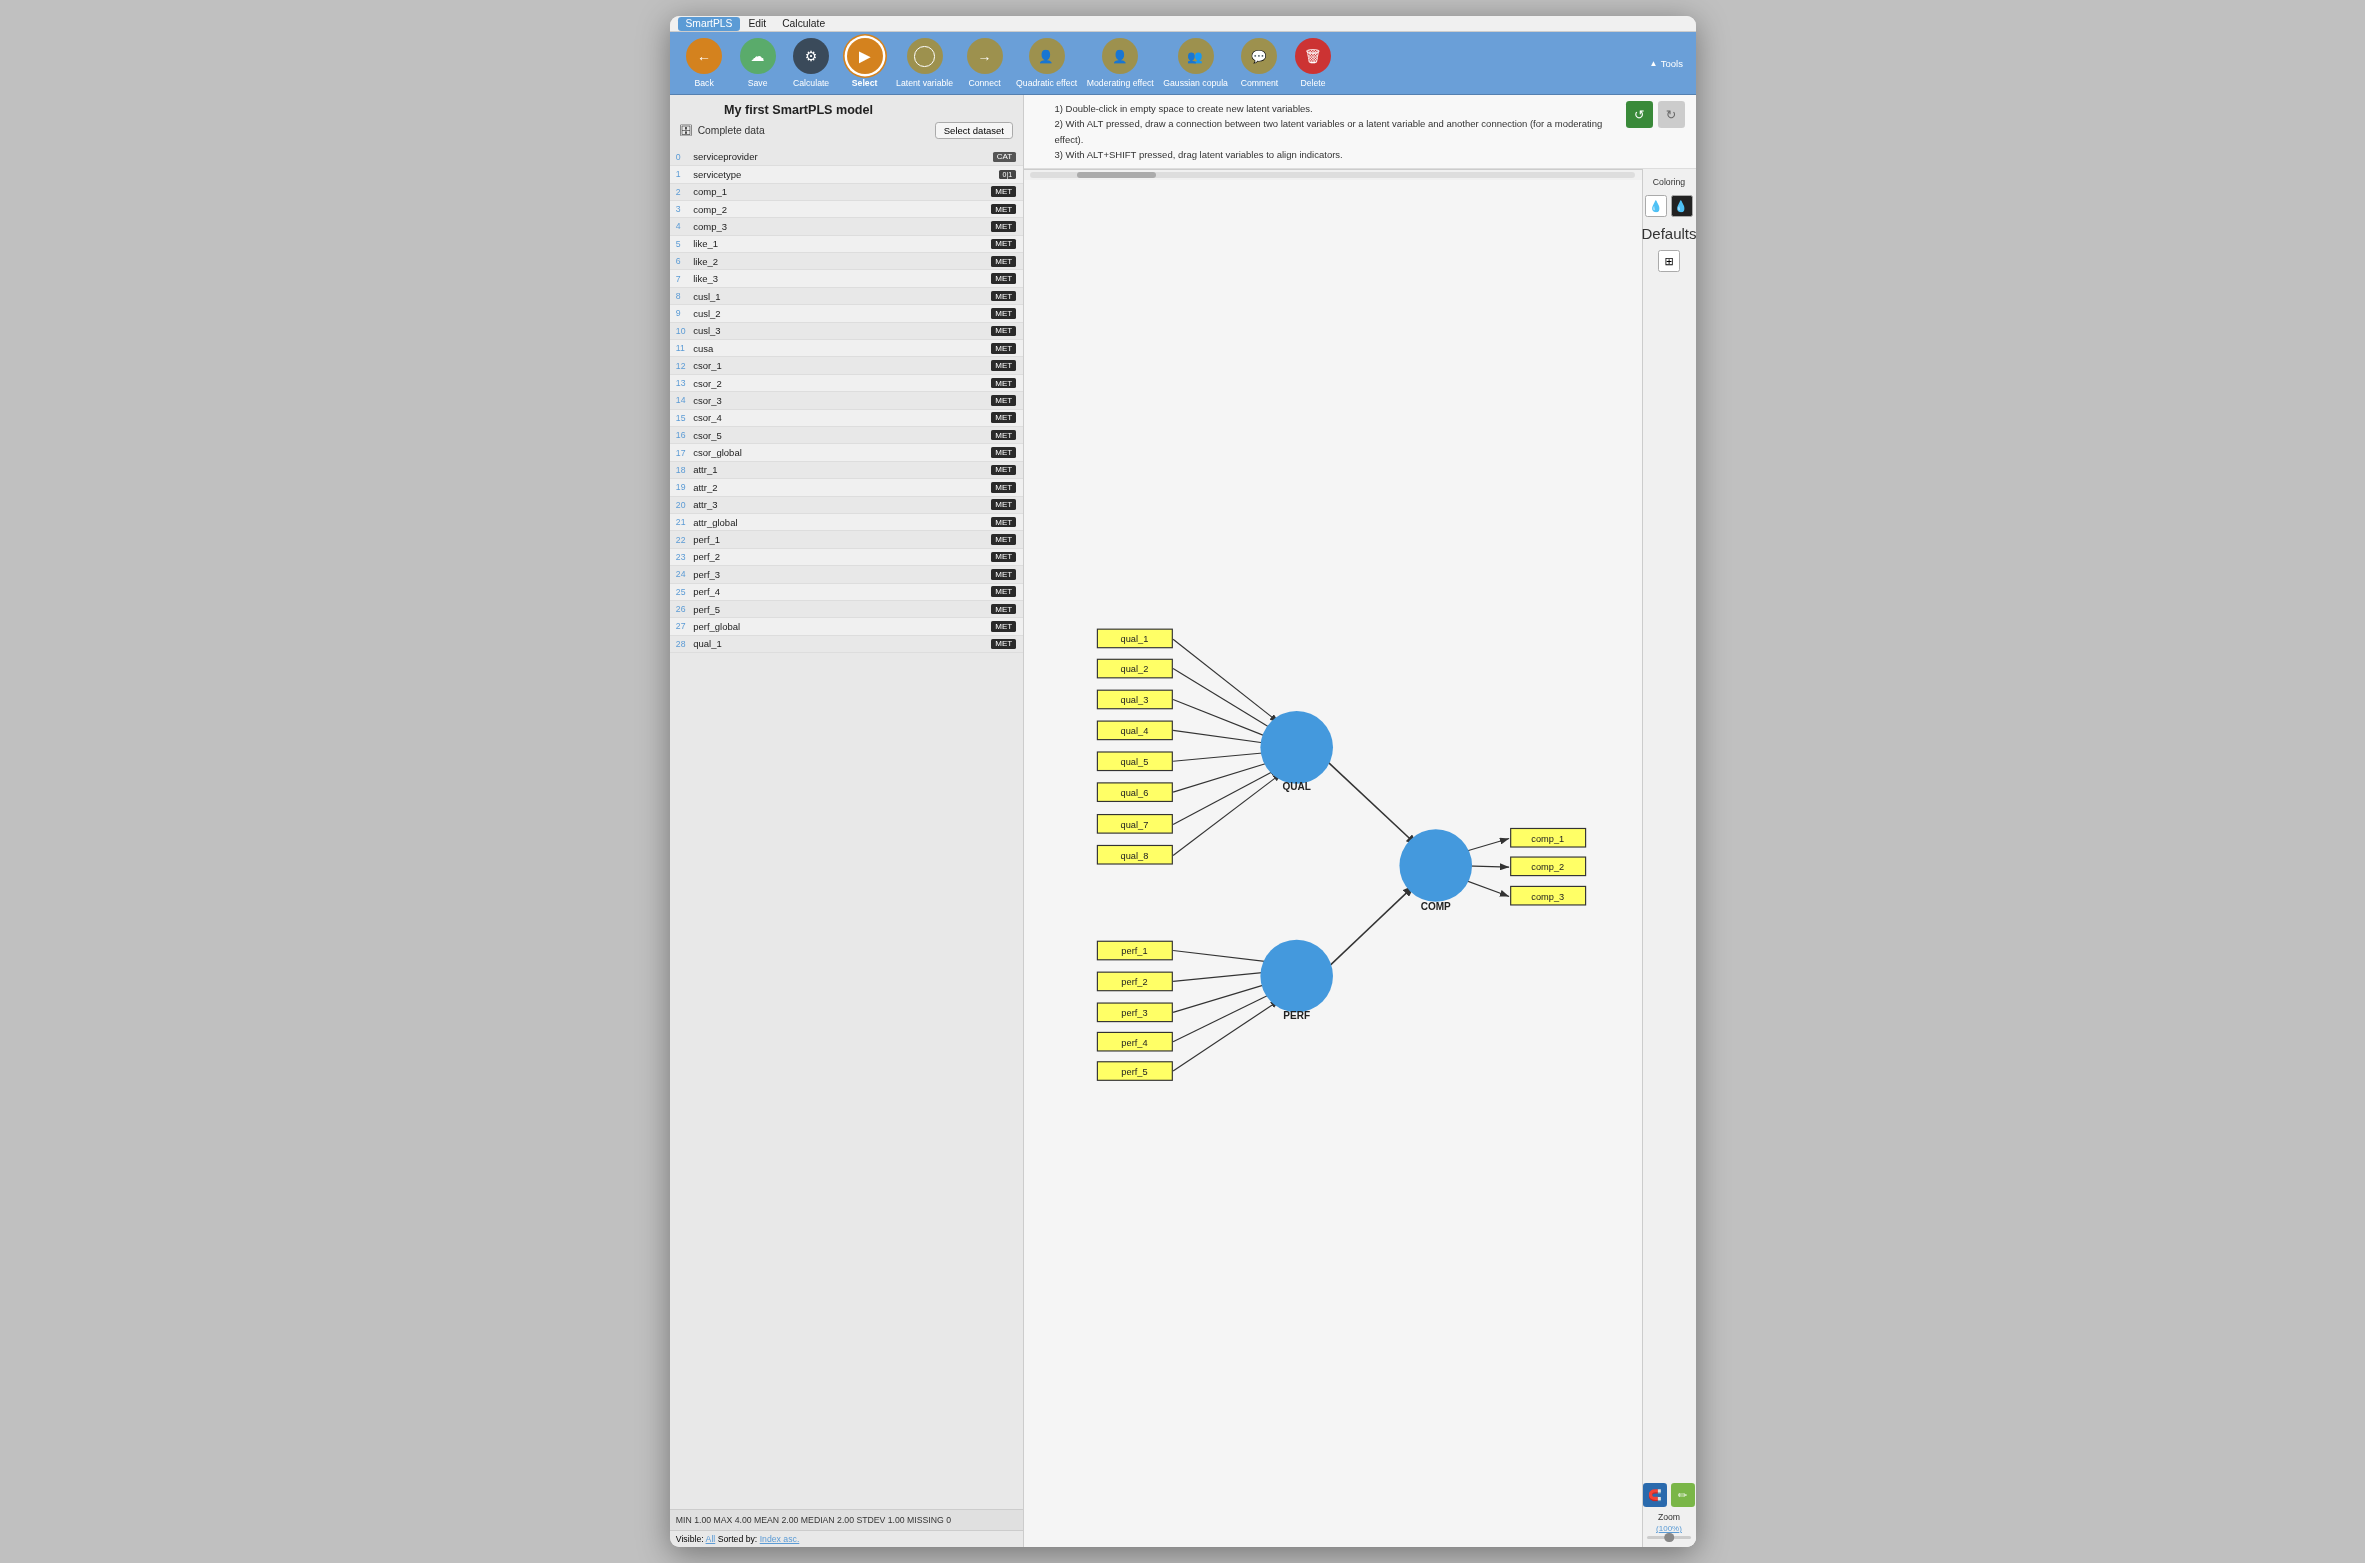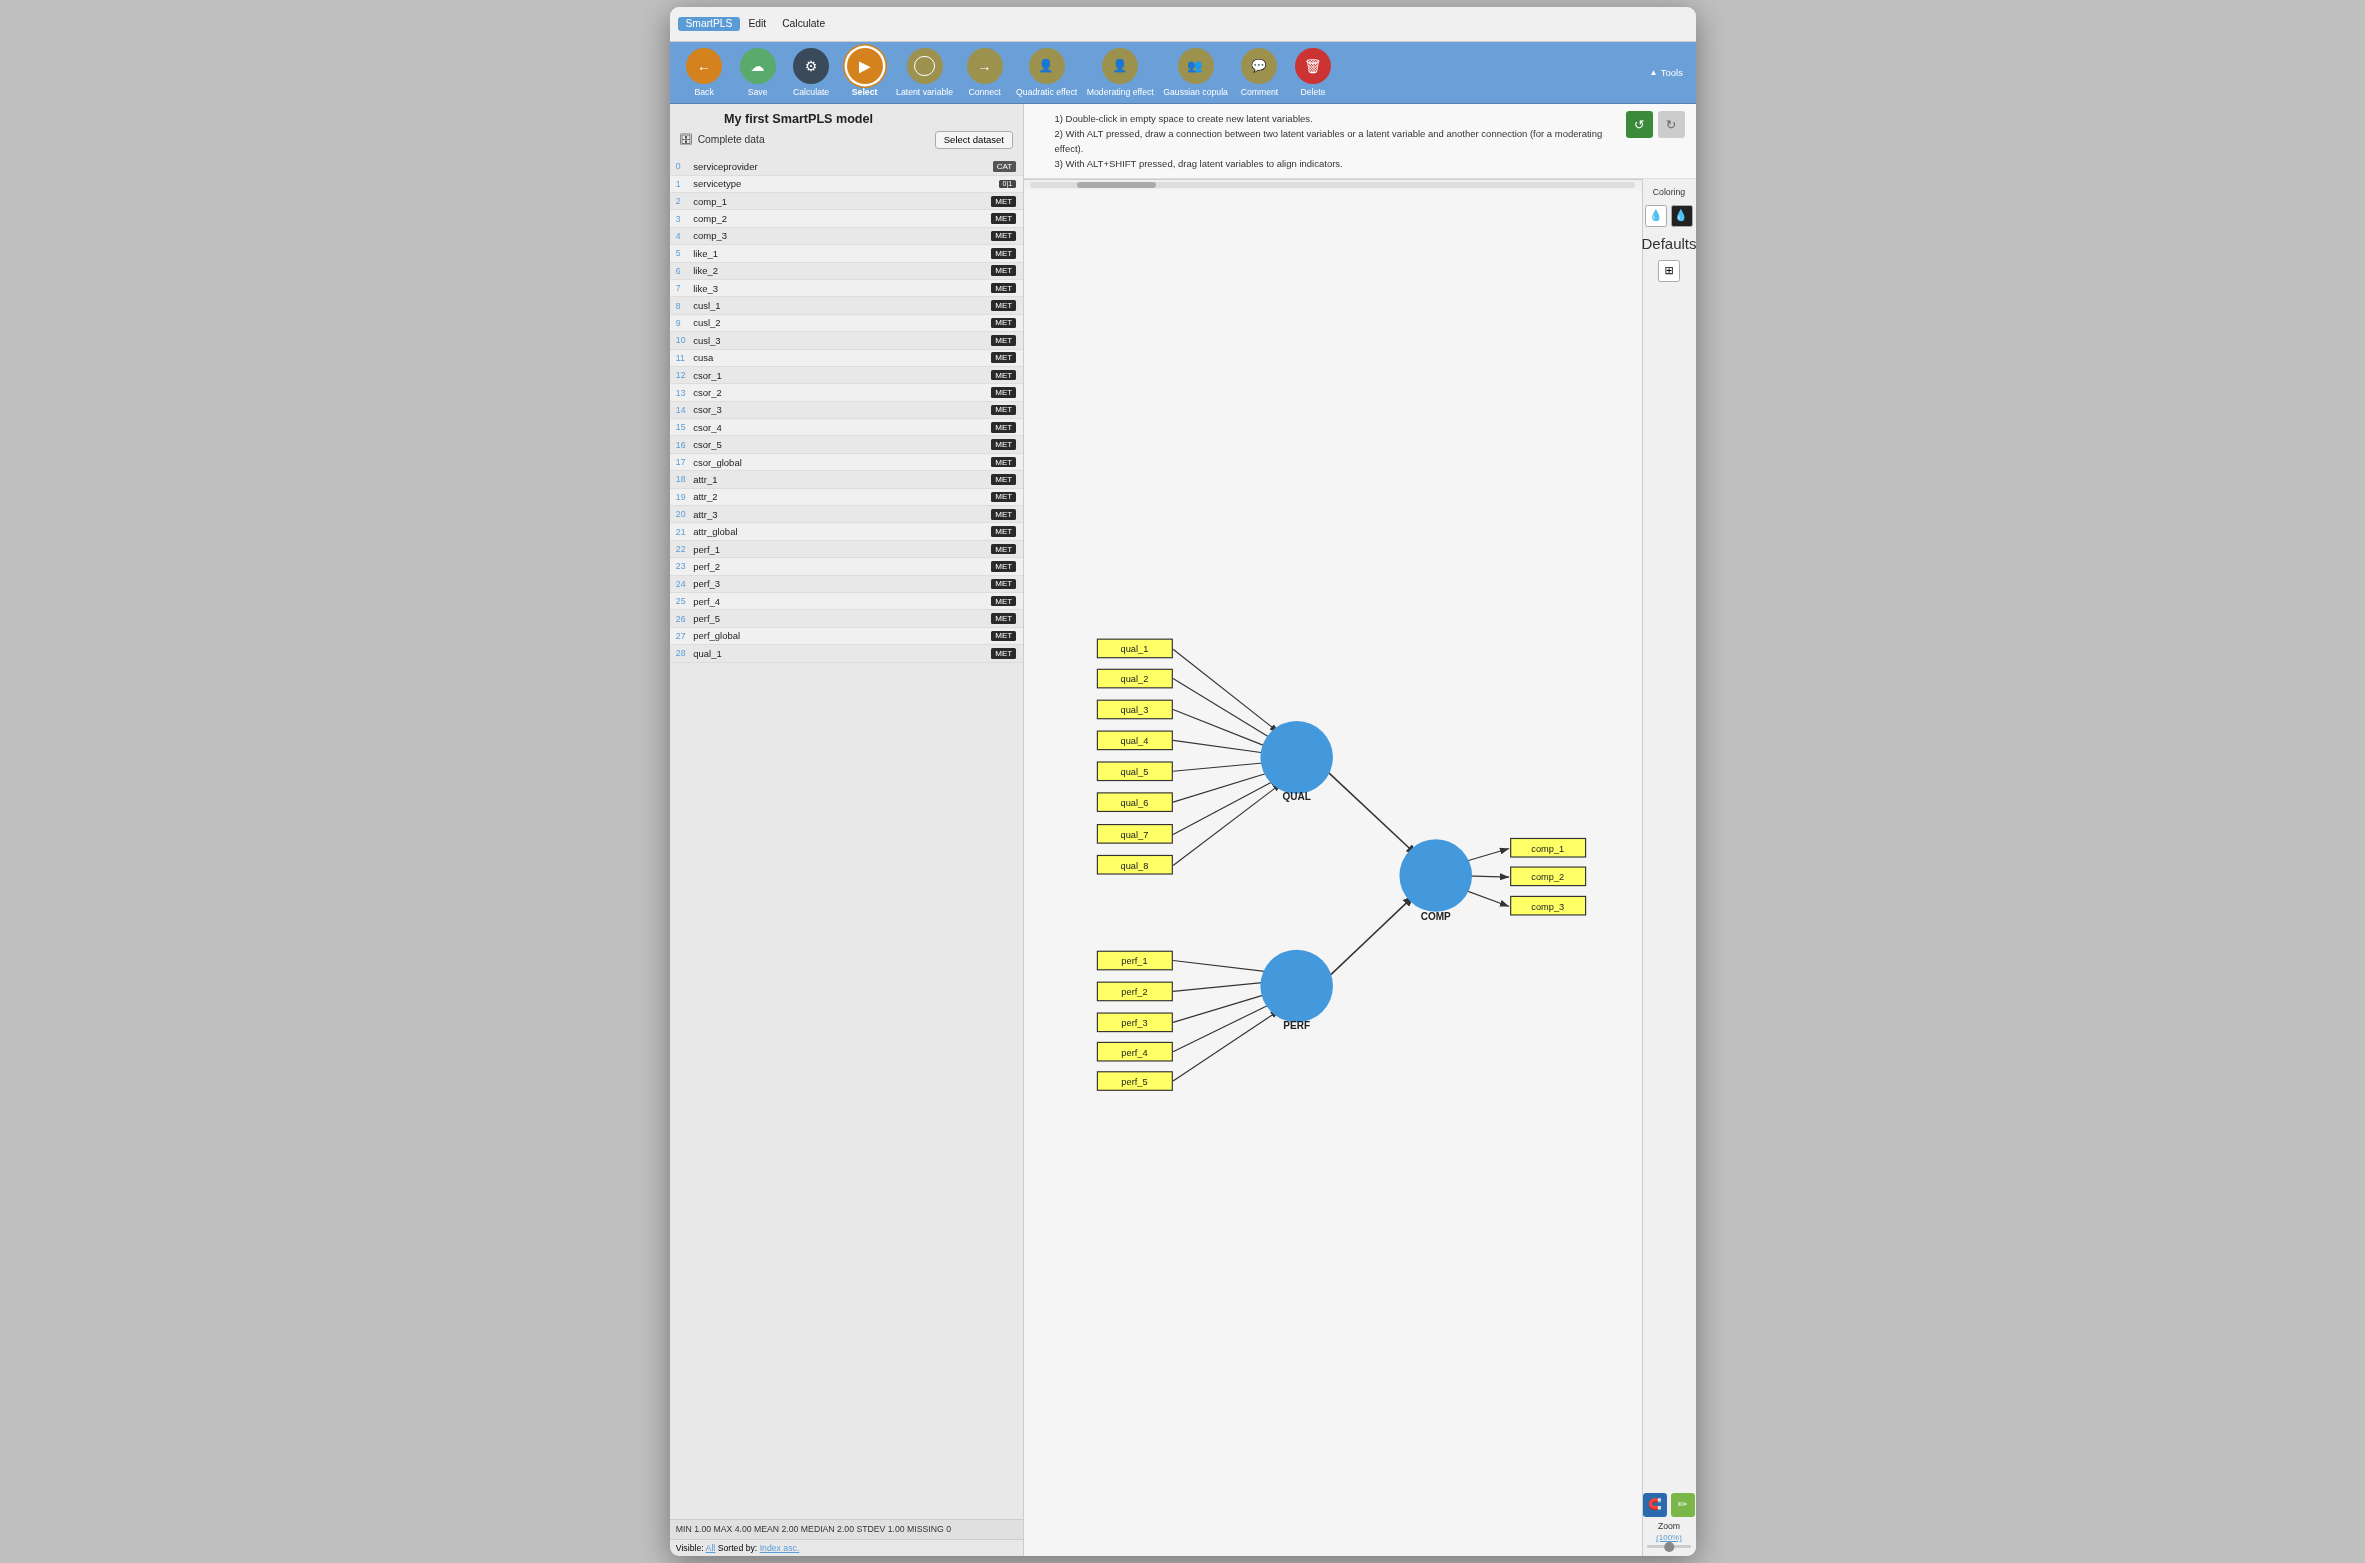--- a/index.html
+++ b/index.html
@@ -8,21 +8,21 @@
     .window { width: 1026px; background: #ececec; border-radius: 9.5px; box-shadow: 0 6.3px 32px rgba(0,0,0,0.4); overflow: hidden; }
 
     .title-bar { background: #e0e0e0; height: 30px; display: flex; align-items: center; justify-content: center; position: relative; border-bottom: 0.8px solid #ccc; border-radius: 9.5px 9.5px 0 0; }
     .traffic-lights { position: absolute; left: 11px; display: flex; gap: 6.3px; }
     .tl { width: 10.3px; height: 10.3px; border-radius: 50%; }
     .tl-red { background: #ff5f57; border: 0.8px solid #e0443e; }
     .tl-yellow { background: #febc2e; border: 0.8px solid #d4a017; }
     .tl-green { background: #28c840; border: 0.8px solid #1aab29; }
     .title-text { font-size: 10.3px; color: #333; font-weight: 500; }
 
-    .menu-bar { background: #f0f0f0; border-bottom: 0.8px solid #ccc; display: flex; align-items: center; padding: 0 8px; height: 35px; }
+    .menu-bar { background: #f0f0f0; border-bottom: 0.8px solid #ccc; display: flex; align-items: center; padding: 0 8px; height: 16px; }
     .menu-item { font-size: 10.3px; color: #222; padding: 1.6px 8px; cursor: pointer; border-radius: 3.2px; }
     .menu-item.active { background: #5b9bd5; color: white; border-radius: 3.2px; }
 
     .toolbar { background: #6a9fd8; padding: 6.3px 12.6px; display: flex; align-items: center; gap: 9.5px; border-bottom: 0.8px solid #5580b0; position: relative; }
     .tool-btn { display: flex; flex-direction: column; align-items: center; gap: 3.2px; cursor: pointer; min-width: 44px; }
     .tool-icon { width: 36px; height: 36px; border-radius: 50%; display: flex; align-items: center; justify-content: center; font-size: 16px; }
     .tool-label { font-size: 8.7px; color: white; text-align: center; font-weight: 500; }
     .icon-back { background: #d4821e; }
 
     .tools-btn { position: absolute; right: 12.6px; display: flex; align-items: center; gap: 3.2px; color: white; font-size: 9.5px; cursor: pointer; }

